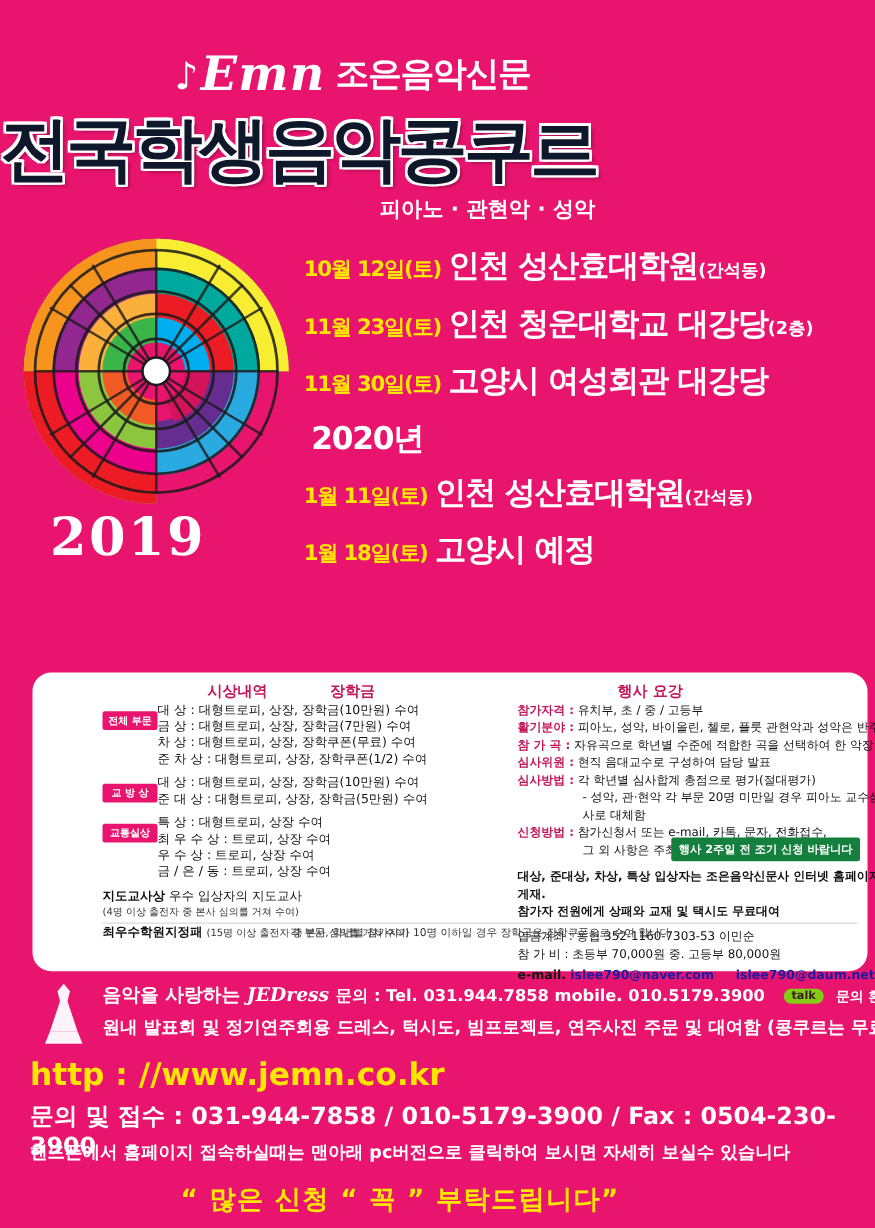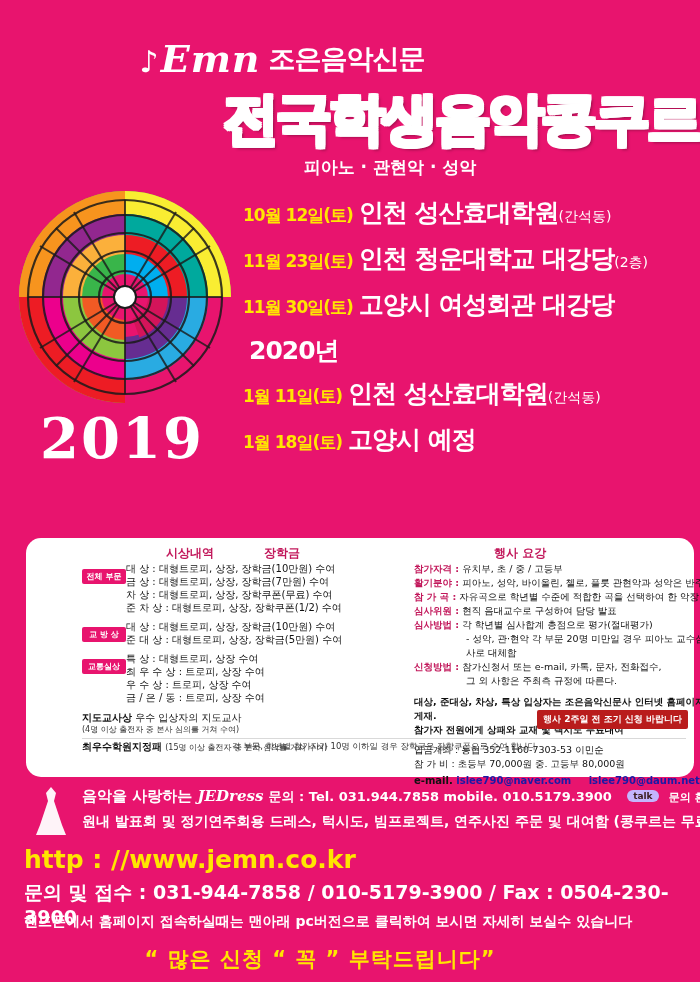--- a/index.html
+++ b/index.html
@@ -24,53 +24,53 @@
   }
   .brand-note{
     display:inline-block;font-size:30px;vertical-align:middle;margin-right:2px;
     transform:translateY(3px);
   }
   .brand-name{
     display:inline-block;font-size:27px;font-weight:bold;color:#ffffff;
     vertical-align:middle;margin-left:8px;letter-spacing:-1px;
   }
   .title-main{
-    position:absolute;left:0;top:82px;width:700px;text-align:right;
+    position:absolute;left:0;top:82px;width:700px;text-align:left;
     font-size:56px;font-weight:bold;letter-spacing:-3px;
-    color:#ffffff;
+    color:#0f172a;
     text-shadow:
       2px 0 0 #fff, -2px 0 0 #fff, 0 2px 0 #fff, 0 -2px 0 #fff,
       2px 2px 0 #fff, -2px 2px 0 #fff, 2px -2px 0 #fff, -2px -2px 0 #fff,
       3px 3px 3px rgba(0,0,0,0.35);
   }
   .title-sub{
     position:absolute;left:0;top:156px;width:700px;text-align:center;
     font-size:17px;font-weight:bold;color:#ffffff;letter-spacing:0px;padding-left:40px;
   }
 
   
   .spiral{position:absolute;left:18px;top:190px;width:215px;height:215px;}
   .spiral svg{display:block;}
 
   .year{
     position:absolute;left:40px;top:405px;
     font-family:"DejaVu Serif","Liberation Serif",serif;
-    font-size:56px;font-weight:bold;color:#ffffff;letter-spacing:2px;
+    font-size:42px;font-weight:bold;color:#ffffff;letter-spacing:2px;
   }
 
   
   .schedule{position:absolute;left:243px;top:196px;width:450px;}
   .sched-row{margin-bottom:13px;white-space:nowrap;}
   .sched-date{
     font-size:17px;font-weight:bold;color:#ffe600;letter-spacing:-1px;
   }
   .sched-place{
     font-size:25px;font-weight:bold;color:#ffffff;letter-spacing:-1px;margin-left:6px;
   }
-  .sched-note{font-size:14px;font-weight:normal;color:#ffffff;text-align:center;}
+  .sched-note{font-size:14px;font-weight:bold;color:#ffffff;text-align:center;}
   .sched-year2{
     font-size:25px;font-weight:bold;color:#ffffff;letter-spacing:-1px;
     margin:0 0 10px 6px;
   }
 
   
   .panel{
     position:absolute;left:26px;top:538px;width:620px;height:239px;
     background:#ffffff;color:#111;border-radius:15px;padding-left:48px;
   }
@@ -94,22 +94,22 @@
   .litem{font-size:10px;line-height:13px;color:#111;white-space:nowrap;}
   .litem b{font-weight:bold;}
   .small-note{font-size:8px;color:#333;line-height:11px;}
 
   .panel-right{position:absolute;left:340px;top:24px;width:300px;}
   .rline{font-size:9.5px;line-height:14px;color:#111;white-space:nowrap;}
   .rline .lbl{color:#c2185b;font-weight:bold;}
   .rline.ind{padding-left:52px;white-space:normal;}
   .rhighlight{font-size:9.5px;line-height:14px;color:#111;font-weight:bold;}
   .ribbon{
-    position:absolute;right:6px;top:132px;background:#b91c1c;color:#fff;
-    font-size:9px;font-weight:bold;padding:3px 6px;border-radius:2px;margin-top:40px;
+    position:absolute;right:6px;top:132px;background:#15803d;color:#fff;
+    font-size:9px;font-weight:bold;padding:3px 6px;border-radius:2px;
   }
   .email-line{font-size:10px;font-weight:bold;color:#111;margin-top:4px;}
   .email-line .mail{color:#1a1aa6;}
   .divider{
     position:absolute;left:8px;right:8px;top:200px;height:1px;background:#d9d9d9;
   }
   .footnote{
     position:absolute;left:0;top:203px;width:100%;text-align:center;
     font-size:8.5px;color:#333;
   }
@@ -118,21 +118,21 @@
   .dressbar{position:absolute;left:26px;top:783px;width:648px;color:#fff;}
   .dress-icon{
     position:absolute;left:4px;top:2px;width:42px;height:52px;
   }
   .dress-line1{
     position:absolute;left:56px;top:4px;font-size:15px;font-weight:bold;white-space:nowrap;
   }
   .dress-line1 .jd{font-family:"DejaVu Serif","Liberation Serif",serif;font-style:italic;}
   .dress-line1 .contact{font-size:13px;font-weight:bold;}
   .kakao{
-    display:inline-block;background:#c4b5fd;color:#3a1d1d;border-radius:8px;
+    display:inline-block;background:#84cc16;color:#3a1d1d;border-radius:8px;
     font-size:9px;font-weight:bold;padding:1px 6px;margin-left:10px;vertical-align:2px;
   }
   .kakao-label{font-size:11px;font-weight:bold;margin-left:5px;}
   .dress-line2{
     position:absolute;left:56px;top:30px;font-size:14px;font-weight:bold;white-space:nowrap;
   }
 
   
   .url{
     position:absolute;left:24px;top:845px;font-size:25px;font-weight:bold;

